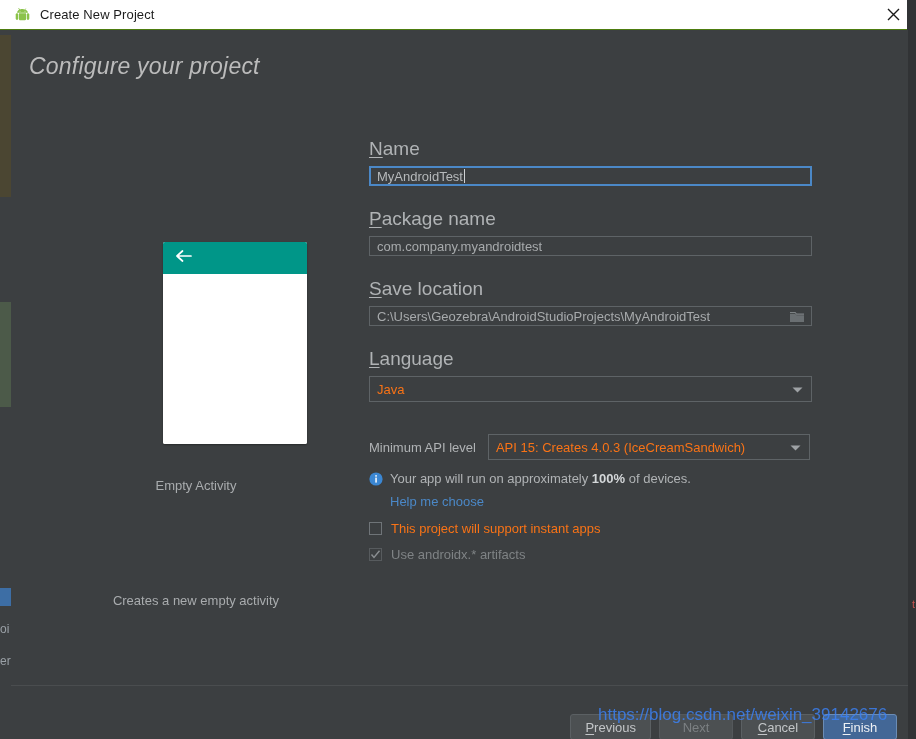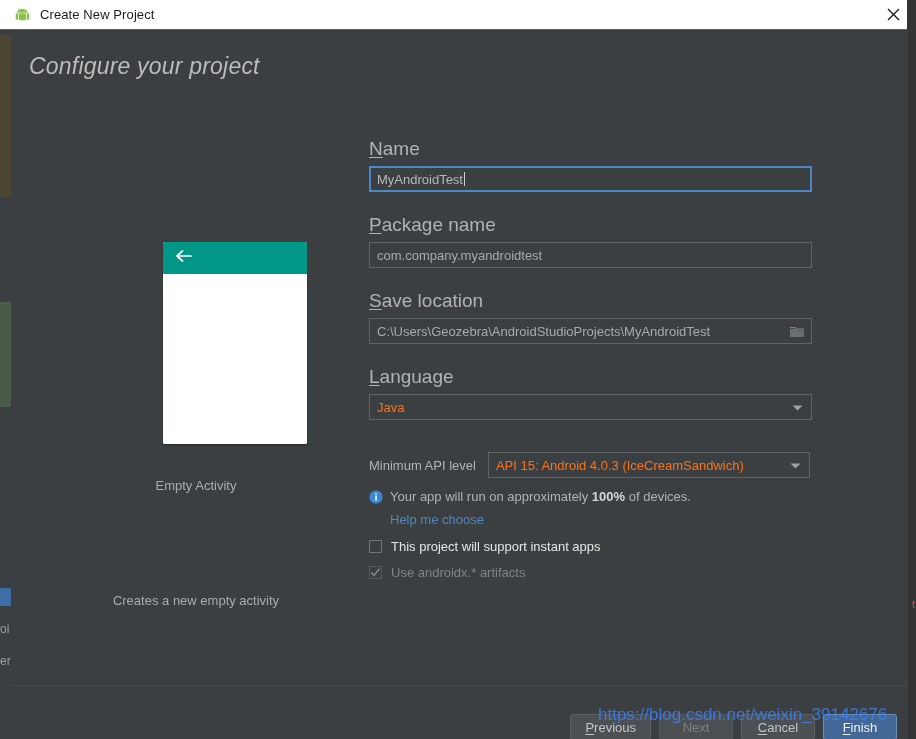--- a/index.html
+++ b/index.html
@@ -142,21 +142,21 @@
     font-family: "Liberation Sans", sans-serif;
     margin-bottom: 6px;
     display: block;
   }
   .field-label .mn {
     text-decoration: underline;
     text-underline-offset: 2px;
   }
 
   .text-input {
-    width: 443px; height: 26px;
+    width: 443px; height: 20px;
     background: #3c3f41;
     border: 1px solid #5e6366;
     color: #b6b9bb;
     font-size: 13px;
     font-family: "Liberation Sans", sans-serif;
     padding: 0 7px;
     display: flex; align-items: center;
     position: relative;
   }
   .text-input.focused {
@@ -228,21 +228,21 @@
   .checkbox {
     width: 13px; height: 13px;
     border: 1px solid #6f7478;
     background: #3c3f41;
     margin-right: 9px;
     flex: none;
     position: relative;
   }
   .checkbox.disabled { border-color: #575b5e; }
   .check-label {
-    color: #e5e5e5; font-size: 13px;
+    color: #f97316; font-size: 13px;
     font-family: "Liberation Sans", sans-serif;
   }
   .check-label.disabled { color: #7f8385; }
 
   
   .footer-sep {
     position: absolute; left: 0; top: 655px;
     width: 897px; height: 1px;
     background: #4a4d4f;
   }
@@ -378,21 +378,21 @@
               <path d="M0.5 1 L5.5 6 L10.5 1 Z" fill="#9ea2a5"></path>
             </svg>
         </span>
       </div>
 
       <div style="height:32px"></div>
 
       <div class="api-row">
         <span class="api-label">Minimum API level</span>
         <div class="combo api">
-          <span>API 15: Android 4.0.3 (IceCreamSandwich)</span>
+          <span>API 15: Creates 4.0.3 (IceCreamSandwich)</span>
           <span class="arrow">
             <svg width="11" height="7" viewBox="0 0 11 7">
                 <path d="M0.5 1 L5.5 6 L10.5 1 Z" fill="#9ea2a5"></path>
               </svg>
           </span>
         </div>
       </div>
 
       <div class="info-row">
         <span class="info-icon">

